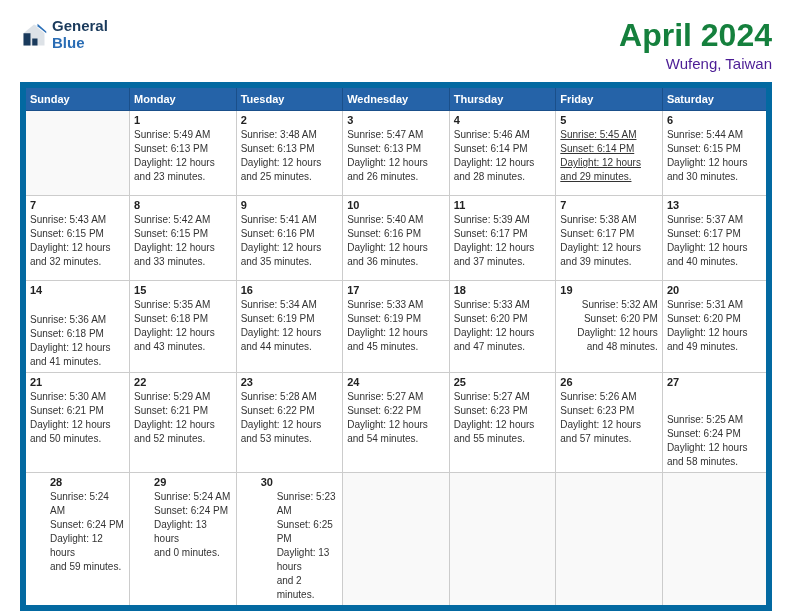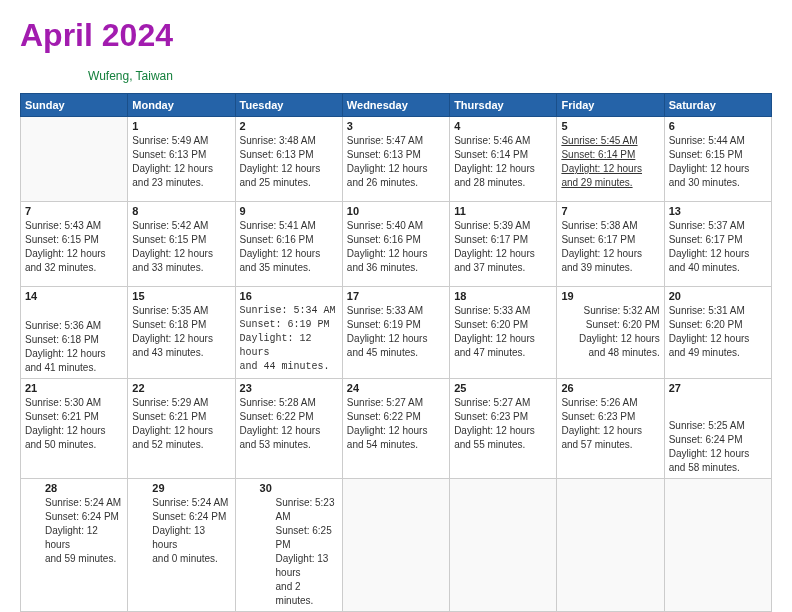--- a/index.html
+++ b/index.html
@@ -31,31 +31,31 @@
     .logo-icon {
       width: 28px;
       height: 28px;
     }
     .title-area {
       text-align: right;
     }
     .month-title {
       font-size: 32px;
       font-weight: bold;
-      color: #a21caf;
+      color: #15803d;
       line-height: 1.1;
     }
     .location {
-      font-size: 12px;
-      color: #15803d;
-      margin-top: 16px;
+      font-size: 15px;
+      color: #4c1d95;
+      margin-top: 2px;
     }
     .calendar {
       flex: 1;
-      border: 1px solid #0369a1;
+      border: 6px solid #0369a1;
       border-collapse: collapse;
       width: 100%;
       table-layout: fixed;
     }
     .calendar th {
       background: #2563a8;
       color: #fff;
       font-size: 11px;
       font-weight: bold;
       padding: 5px 4px;
@@ -88,20 +88,38 @@
     .last-row td {
       height: 70px;
       padding-left: 24px;
     }
   </style>
 </head>
 <body>
 
 <div class="page">
   <div class="header">
+    <div class="logo">
+      <svg class="logo-icon" viewBox="0 0 32 32">
+        <rect x="0" y="0" width="32" height="32" fill="white"></rect>
+        <polygon points="16,4 28,14 28,28 4,28 4,14" fill="#1a3a5c" opacity="0.15"></polygon>
+        <polygon points="20,6 30,14 30,12 20,3" fill="#2a6db5"></polygon>
+        <polygon points="20,6 30,12 16,4" fill="#3a8fd4"></polygon>
+        <rect x="4" y="14" width="8" height="14" fill="#1a3a5c"></rect>
+        <rect x="14" y="20" width="6" height="8" fill="#1a3a5c"></rect>
+      </svg>
+      <div>
+        <div style="font-size:15px;font-weight:bold;color:#1a3a5c;line-height:1.1;">
+          <span>General</span>
+        </div>
+        <div style="font-size:15px;font-weight:bold;color:#2a6db5;line-height:1.1;">
+          <span>Blue</span>
+        </div>
+      </div>
+    </div>
     <div class="title-area">
       <div class="month-title">April 2024</div>
       <div class="location">Wufeng, Taiwan</div>
     </div>
   </div>
 
   <table class="calendar" id="cal-table">
     <thead id="cal-head">
         <tr>
           <th>Sunday</th>
@@ -220,21 +238,21 @@
           </td>
           <td>
             <span class="day-num">15</span>
             <div class="day-info" style="white-space: pre-line;">Sunrise: 5:35 AM
 Sunset: 6:18 PM
 Daylight: 12 hours
 and 43 minutes.</div>
           </td>
           <td>
             <span class="day-num">16</span>
-            <div class="day-info" style="white-space: pre-line; font-family: Liberation Mono, monospace;">Sunrise: 5:34 AM
+            <div class="day-info" style="white-space: pre-line;">Sunrise: 5:34 AM
 Sunset: 6:19 PM
 Daylight: 12 hours
 and 44 minutes.</div>
           </td>
           <td>
             <span class="day-num">17</span>
             <div class="day-info" style="white-space: pre-line;">Sunrise: 5:33 AM
 Sunset: 6:19 PM
 Daylight: 12 hours
 and 45 minutes.</div>

